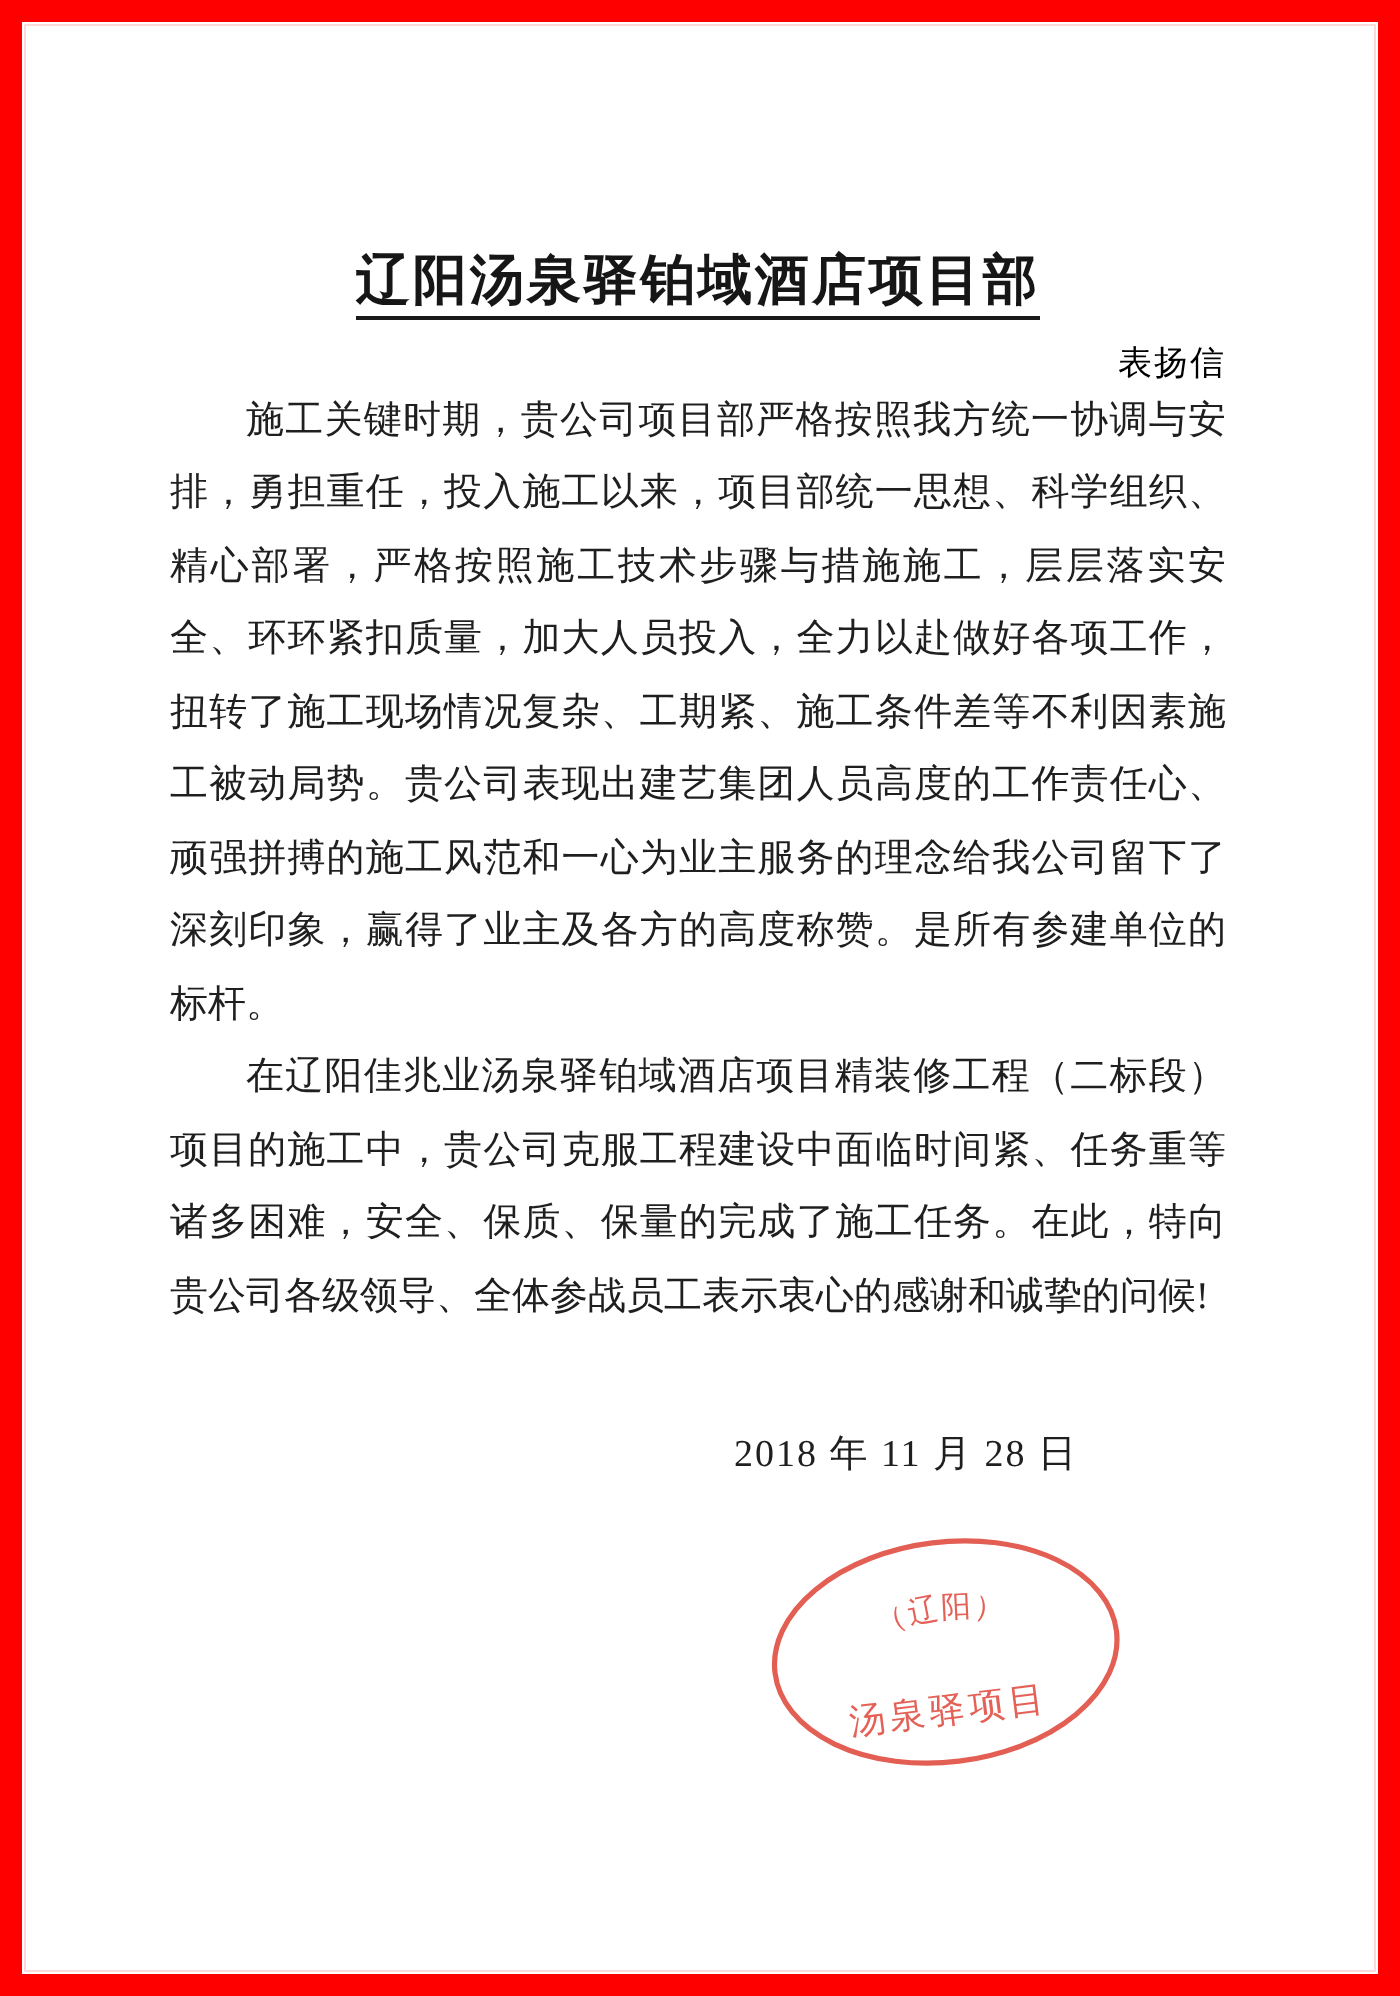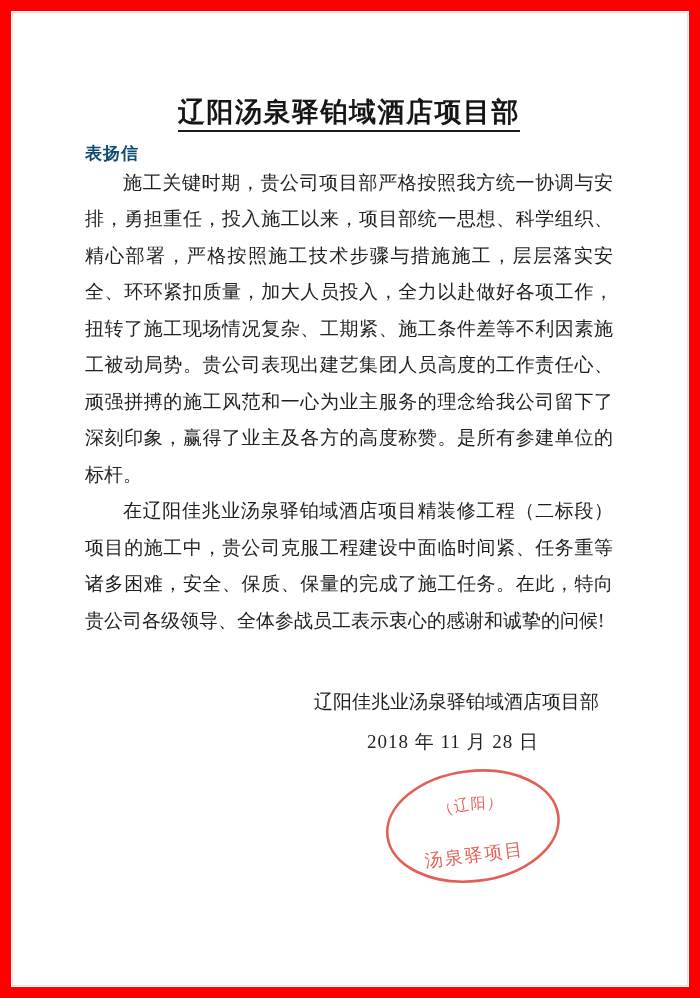--- a/index.html
+++ b/index.html
@@ -5,30 +5,30 @@
   html,body{margin:0;padding:0;}
   body{
     width:700px;height:998px;background:#ffffff;
     font-family:"Liberation Serif","DejaVu Serif",serif;
   }
   .page{position:relative;width:700px;height:998px;background:#ffffff;overflow:hidden;}
   .frame{position:absolute;inset:0;border:11px solid #fe0000;box-sizing:border-box;pointer-events:none;z-index:5;}
   .frame-inner{position:absolute;inset:12px;border:1px solid #ffd9d9;box-sizing:border-box;pointer-events:none;z-index:4;}
   .content{
     position:absolute;top:12px;left:85px;width:528px;
-    padding-top:74px;color:#1f1f1f;z-index:1;margin-top:10px;
+    padding-top:112px;color:#1f1f1f;z-index:1;
   }
   .title{
     margin:0;text-align:center;font-size:27px;font-weight:bold;
     letter-spacing:1.5px;line-height:1.25;color:#161616;
   }
   .title .u{border-bottom:2px solid #1a1a1a;padding-bottom:3px;}
   .subtitle{
-    margin:12px 0 0;text-align:left;font-size:17px;font-weight:bold;
-    letter-spacing:1px;color:#0c4a6e;
+    margin:12px 0 0;text-align:right;font-size:17px;font-weight:normal;
+    letter-spacing:1px;color:#000000;
   }
   .salutation{margin:7px 0 0;font-size:19px;line-height:36.5px;}
   .para{
     margin:0;font-size:19px;line-height:36.5px;text-indent:2em;
     text-align:justify;text-justify:inter-character;
   }
   .closing{margin-top:48px;}
   .signature{margin:0;font-size:19px;line-height:30px;text-align:right;padding-right:14px;}
   .date{margin:12px 0 0;font-size:19px;line-height:26px;text-align:right;padding-right:74px;letter-spacing:1px;}
   .stamp{
@@ -47,21 +47,20 @@
     <h1 class="title">
       <span class="u">辽阳汤泉驿铂域酒店项目部</span>
     </h1>
     <h2 class="subtitle">表扬信</h2>
 
 
     <p class="para">施工关键时期，贵公司项目部严格按照我方统一协调与安排，勇担重任，投入施工以来，项目部统一思想、科学组织、精心部署，严格按照施工技术步骤与措施施工，层层落实安全、环环紧扣质量，加大人员投入，全力以赴做好各项工作，扭转了施工现场情况复杂、工期紧、施工条件差等不利因素施工被动局势。贵公司表现出建艺集团人员高度的工作责任心、顽强拼搏的施工风范和一心为业主服务的理念给我公司留下了深刻印象，赢得了业主及各方的高度称赞。是所有参建单位的标杆。</p>
     <p class="para">在辽阳佳兆业汤泉驿铂域酒店项目精装修工程（二标段）项目的施工中，贵公司克服工程建设中面临时间紧、任务重等诸多困难，安全、保质、保量的完成了施工任务。在此，特向贵公司各级领导、全体参战员工表示衷心的感谢和诚挚的问候!</p>
 
     <div class="closing">
-      <p class="signature">辽阳佳兆业汤泉驿铂域酒店项目部</p>
       <p class="date">2018 年 11 月 28 日</p>
     </div>
   </div>
 
   <div class="stamp">
     <svg width="184" height="124" viewBox="0 0 184 124" xmlns="http://www.w3.org/2000/svg">
       <ellipse cx="92" cy="61" rx="86" ry="55" fill="none" stroke="#dd3a2d" stroke-width="2.6" opacity="0.82"></ellipse>
       <path id="stamp-arc-top" d="M 28 74 A 66 40 0 0 1 156 74" fill="none"></path>
       <text font-size="15" fill="#dd3a2d" opacity="0.8" letter-spacing="1" font-family="Liberation Serif, serif">
         <textPath href="#stamp-arc-top" startOffset="50%" text-anchor="middle">（辽阳）</textPath>

